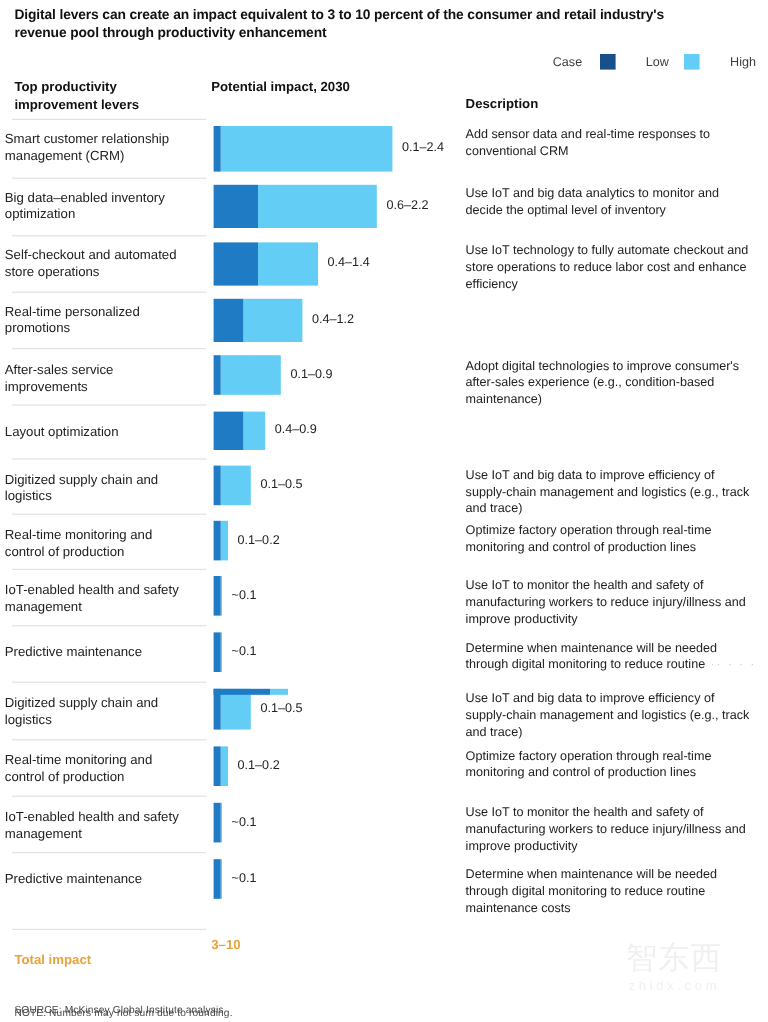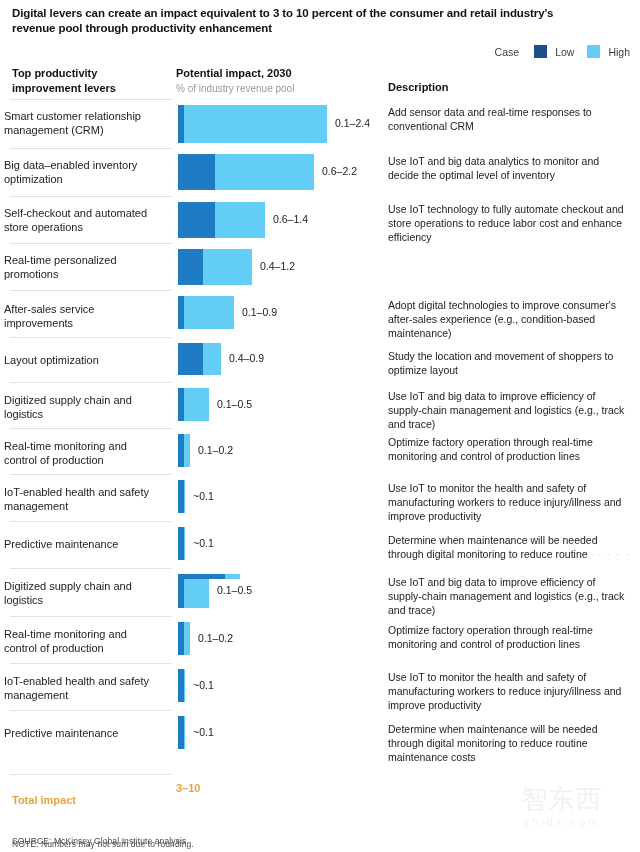--- a/index.html
+++ b/index.html
@@ -40,21 +40,21 @@
     font-size: 10.5px;
     color: #3d3d3d;
   }
   #legend .legend-caption {
     margin-right: 6px;
     color: #3d3d3d;
   }
   #legend .legend-entry {
     display: flex;
     align-items: center;
-    gap: 8px;
+    gap: 25px;
     margin-right: 4px;
   }
   #legend .legend-entry:last-child { margin-right: 0; }
   .swatch {
     width: 13px;
     height: 13px;
     display: inline-block;
   }
 
   
@@ -226,21 +226,20 @@
   <span class="legend-entry">
     <span class="swatch" style="background:#63cdf6"></span>
     <span>High</span>
   </span>
 </div>
 
 <div class="col-head" id="head-levers">Top productivity improvement levers</div>
 
 <div class="col-head" id="head-impact">
   <span>Potential impact, 2030</span>
-  <span class="subhead">% of industry revenue pool</span>
 </div>
 
 <div class="col-head" id="head-desc">Description</div>
 
 <div id="rows">
     <div class="row" style="position: absolute; top: 0px; height: 49px; left: 0px;">
       <div class="row-divider"></div>
       <div class="lever-label" style="top: 10px;">Smart customer relationship management (CRM)</div>
       <div class="bar-wrap" style="top: 6px; height: 38px;">
         <div class="seg-low" style="width: 6px;"></div>
@@ -259,21 +258,21 @@
       <div class="bar-value" style="left: 322px; top: 17px;">0.6–2.2</div>
       <div class="desc" style="top: 7px;">Use IoT and big data analytics to monitor and decide the optimal level of inventory</div>
     </div>
     <div class="row" style="position: absolute; top: 97px; height: 47px; left: 0px;">
       <div class="row-divider"></div>
       <div class="lever-label" style="top: 10px;">Self-checkout and automated store operations</div>
       <div class="bar-wrap" style="top: 6px; height: 36px;">
         <div class="seg-low" style="width: 37px;"></div>
         <div class="seg-high" style="width: 50px;"></div>
       </div>
-      <div class="bar-value" style="left: 273px; top: 17px;">0.6–1.4</div>
+      <div class="bar-value" style="left: 273px; top: 17px;">0.4–1.4</div>
       <div class="desc" style="top: 7px;">Use IoT technology to fully automate checkout and store operations to reduce labor cost and enhance efficiency</div>
     </div>
     <div class="row" style="position: absolute; top: 144px; height: 47px; left: 0px;">
       <div class="row-divider"></div>
       <div class="lever-label" style="top: 10px;">Real-time personalized promotions</div>
       <div class="bar-wrap" style="top: 6px; height: 36px;">
         <div class="seg-low" style="width: 25px;"></div>
         <div class="seg-high" style="width: 49px;"></div>
       </div>
       <div class="bar-value" style="left: 260px; top: 17px;">0.4–1.2</div>
@@ -289,21 +288,20 @@
       <div class="desc" style="top: 9px;">Adopt digital technologies to improve consumer's after-sales experience (e.g., condition-based maintenance)</div>
     </div>
     <div class="row" style="position: absolute; top: 238px; height: 45px; left: 0px;">
       <div class="row-divider"></div>
       <div class="lever-label" style="top: 16px;">Layout optimization</div>
       <div class="bar-wrap" style="top: 6px; height: 32px;">
         <div class="seg-low" style="width: 25px;"></div>
         <div class="seg-high" style="width: 18px;"></div>
       </div>
       <div class="bar-value" style="left: 229px; top: 15px;">0.4–0.9</div>
-      <div class="desc" style="top: 13px;">Study the location and movement of shoppers to optimize layout</div>
     </div>
     <div class="row" style="position: absolute; top: 283px; height: 46px; left: 0px;">
       <div class="row-divider"></div>
       <div class="lever-label" style="top: 11px;">Digitized supply chain and logistics</div>
       <div class="bar-wrap" style="top: 6px; height: 33px;">
         <div class="seg-low" style="width: 6px;"></div>
         <div class="seg-high" style="width: 25px;"></div>
       </div>
       <div class="bar-value" style="left: 217px; top: 15.5px;">0.1–0.5</div>
       <div class="desc" style="top: 8px;">Use IoT and big data to improve efficiency of supply-chain management and logistics (e.g., track and trace)</div>

